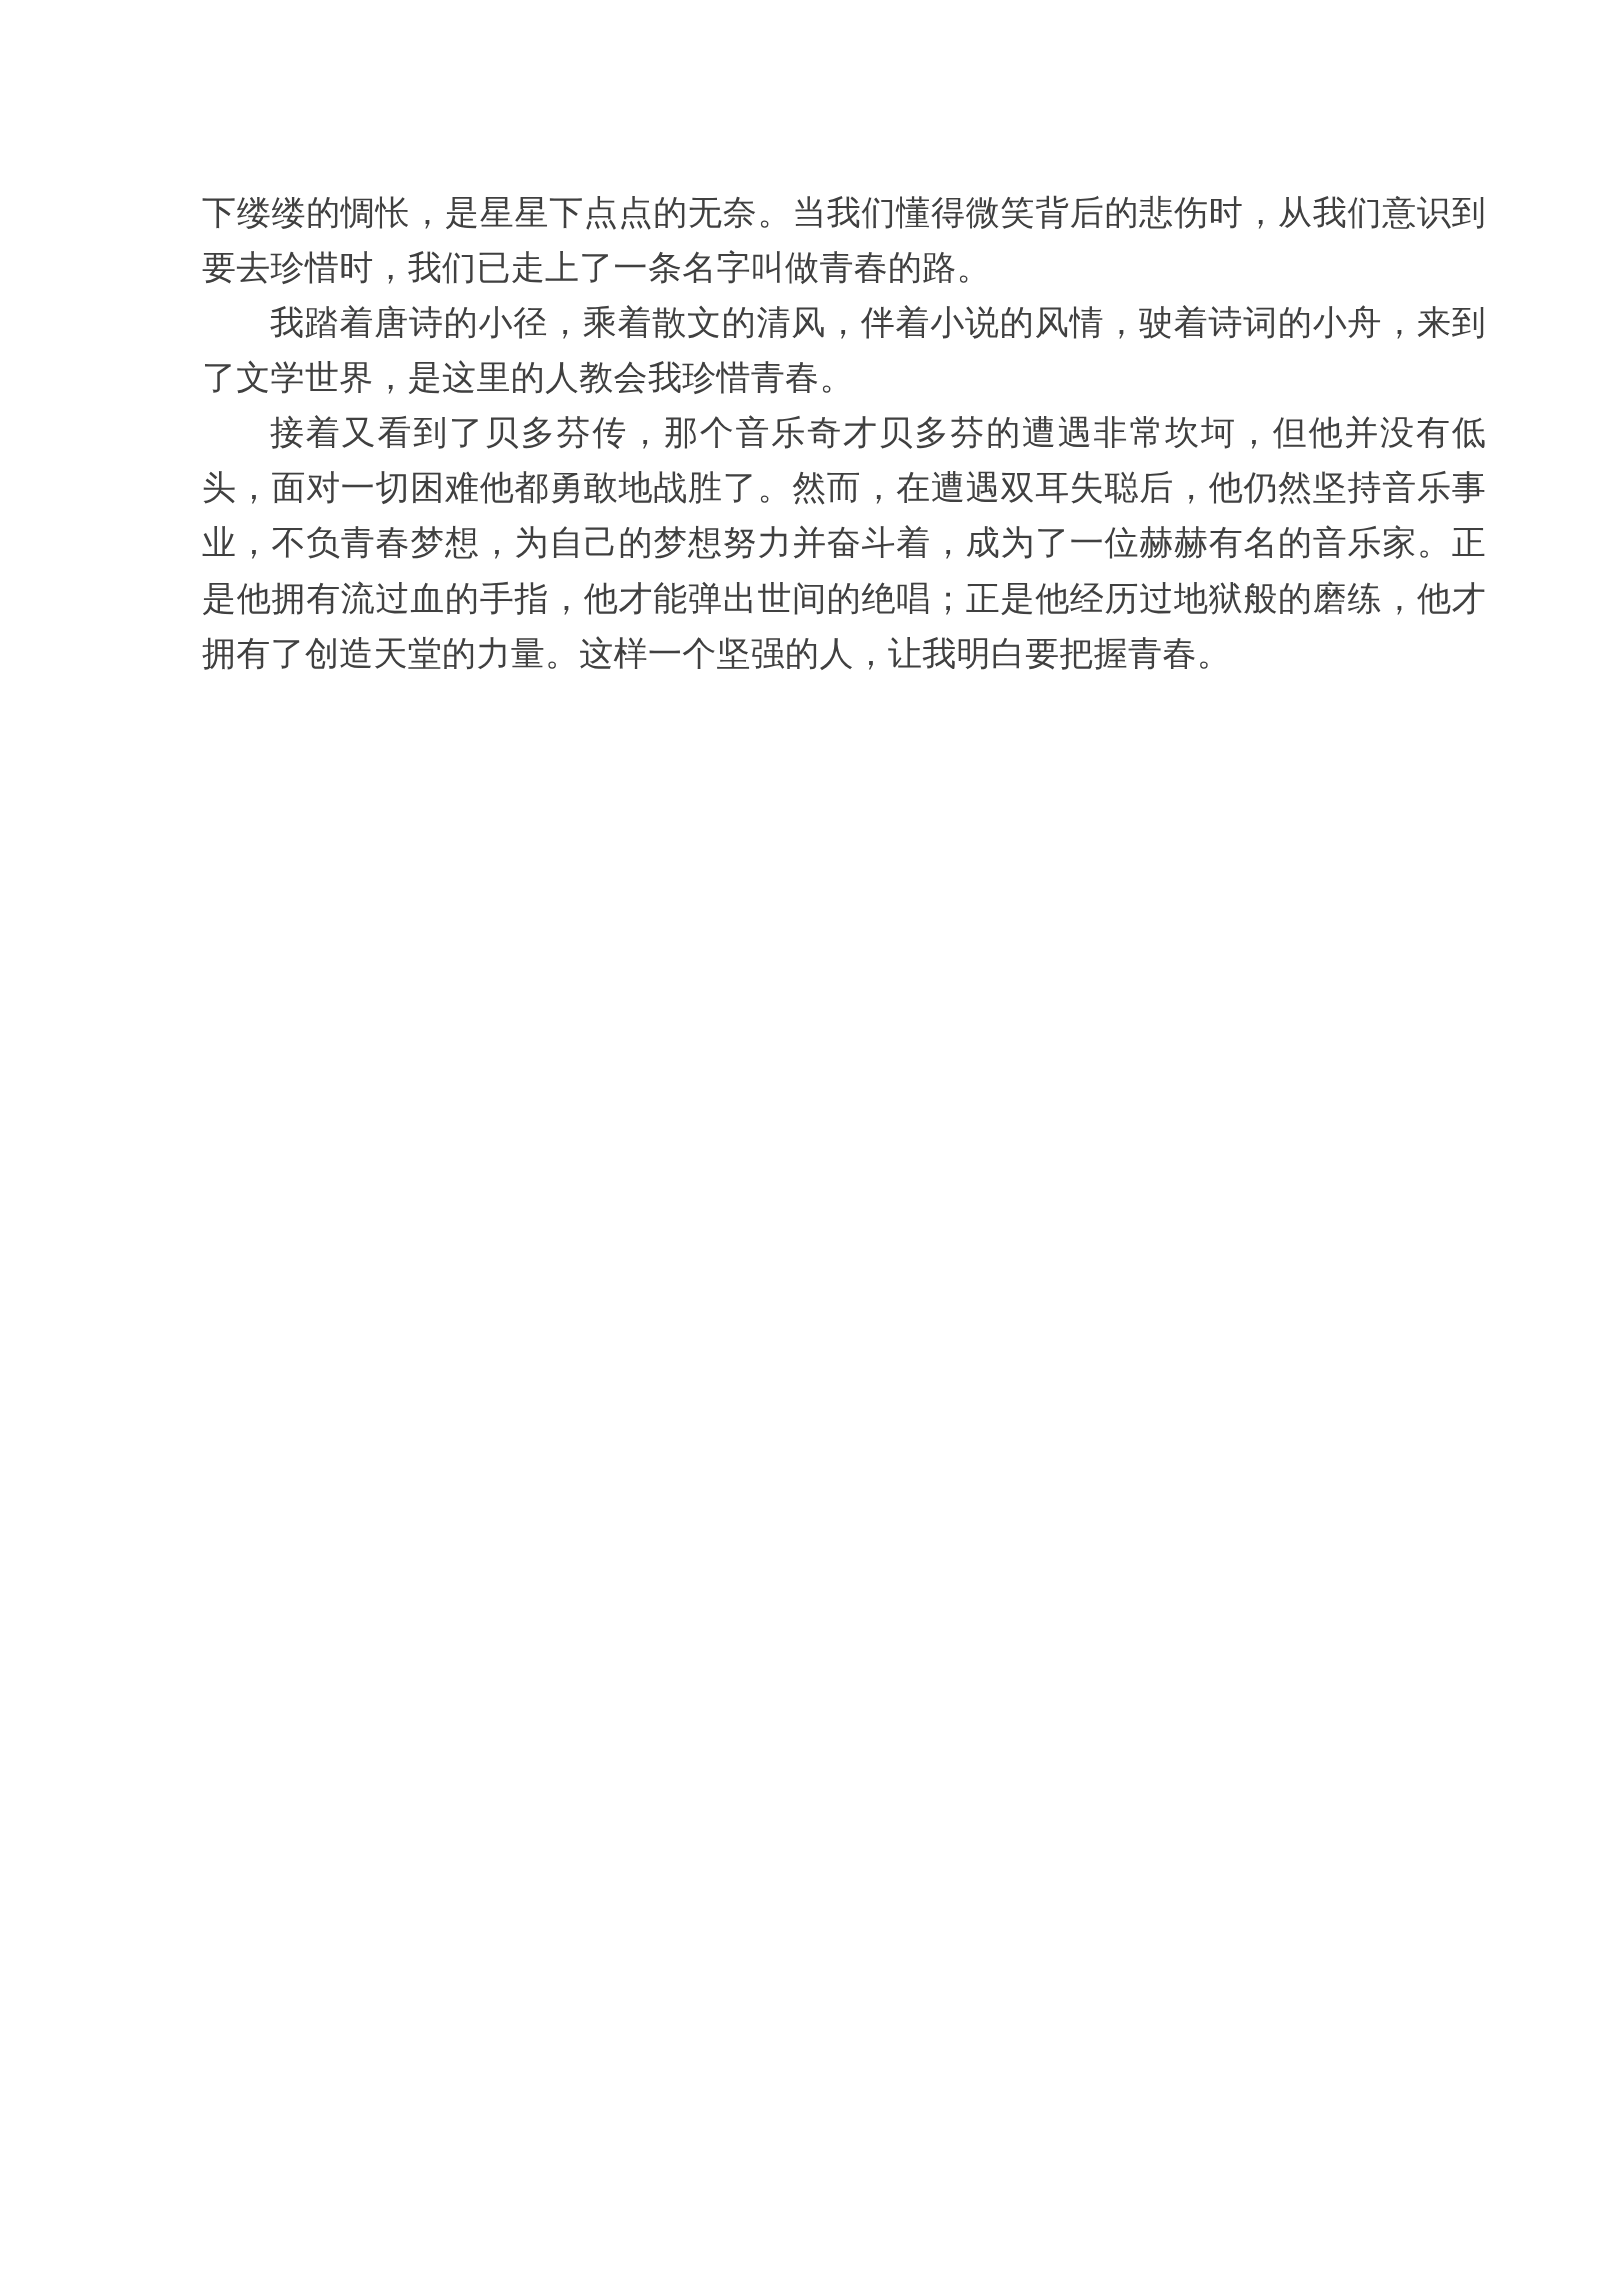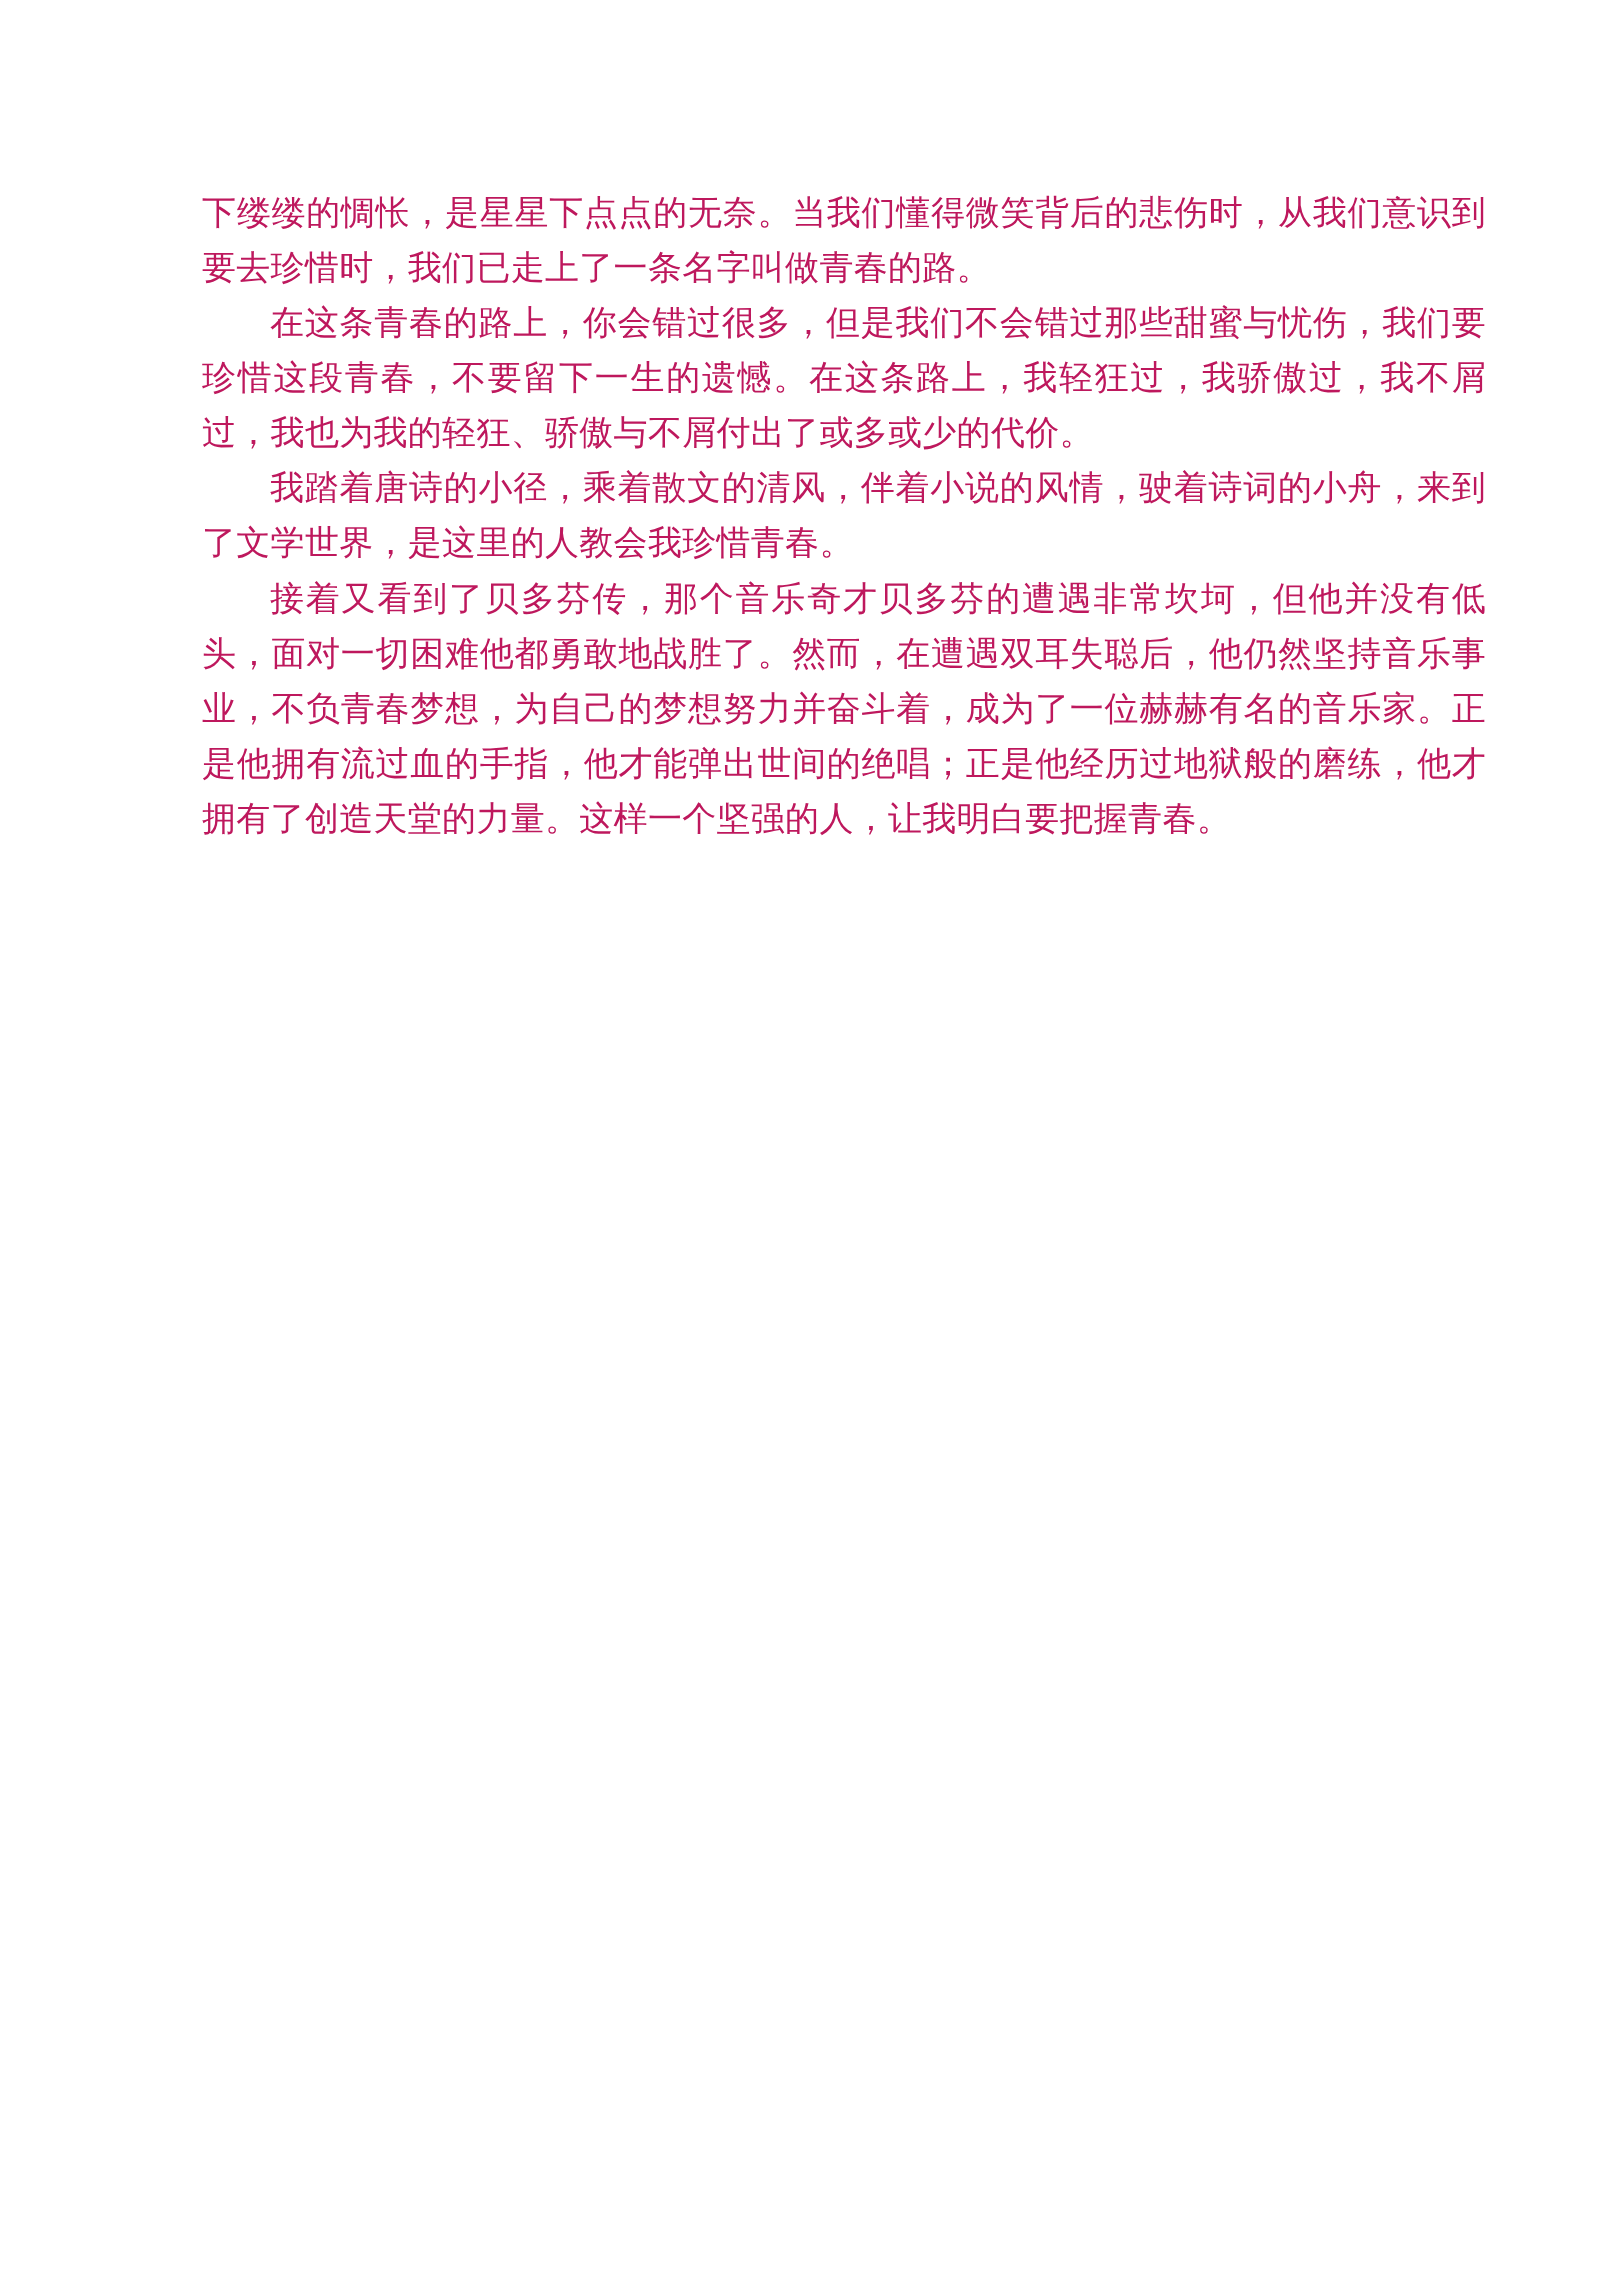--- a/index.html
+++ b/index.html
@@ -28,31 +28,30 @@
   .doc-body {
     width: 1284px;
   }
   p.para {
     margin: 0 0 0 0;
     font-size: 34px;
     line-height: 1.62;
     text-align: justify;
     text-justify: inter-ideograph;
     letter-spacing: 0.3px;
-    color: #be185d;
+    color: #404040;
     font-weight: 400;
   }
   p.para.indent {
     text-indent: 2em;
   }
 </style>
 </head>
 <body>
 
 <div class="page">
   <div class="doc-body">
     <p class="para">下缕缕的惆怅，是星星下点点的无奈。当我们懂得微笑背后的悲伤时，从我们意识到要去珍惜时，我们已走上了一条名字叫做青春的路。</p>
-    <p class="para indent">在这条青春的路上，你会错过很多，但是我们不会错过那些甜蜜与忧伤，我们要珍惜这段青春，不要留下一生的遗憾。在这条路上，我轻狂过，我骄傲过，我不屑过，我也为我的轻狂、骄傲与不屑付出了或多或少的代价。</p>
     <p class="para indent">我踏着唐诗的小径，乘着散文的清风，伴着小说的风情，驶着诗词的小舟，来到了文学世界，是这里的人教会我珍惜青春。</p>
     <p class="para indent">接着又看到了贝多芬传，那个音乐奇才贝多芬的遭遇非常坎坷，但他并没有低头，面对一切困难他都勇敢地战胜了。然而，在遭遇双耳失聪后，他仍然坚持音乐事业，不负青春梦想，为自己的梦想努力并奋斗着，成为了一位赫赫有名的音乐家。正是他拥有流过血的手指，他才能弹出世间的绝唱；正是他经历过地狱般的磨练，他才拥有了创造天堂的力量。这样一个坚强的人，让我明白要把握青春。</p>
   </div>
 </div>
 
 
 </body></html>

